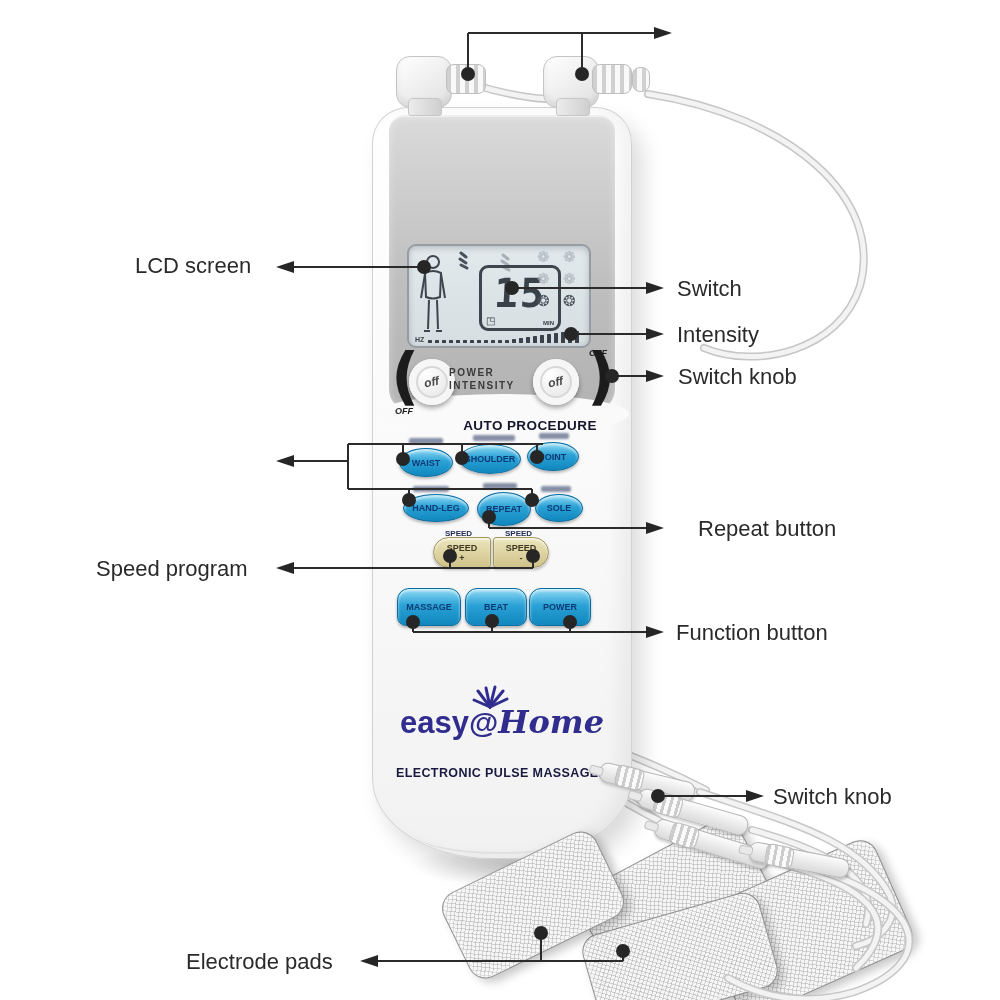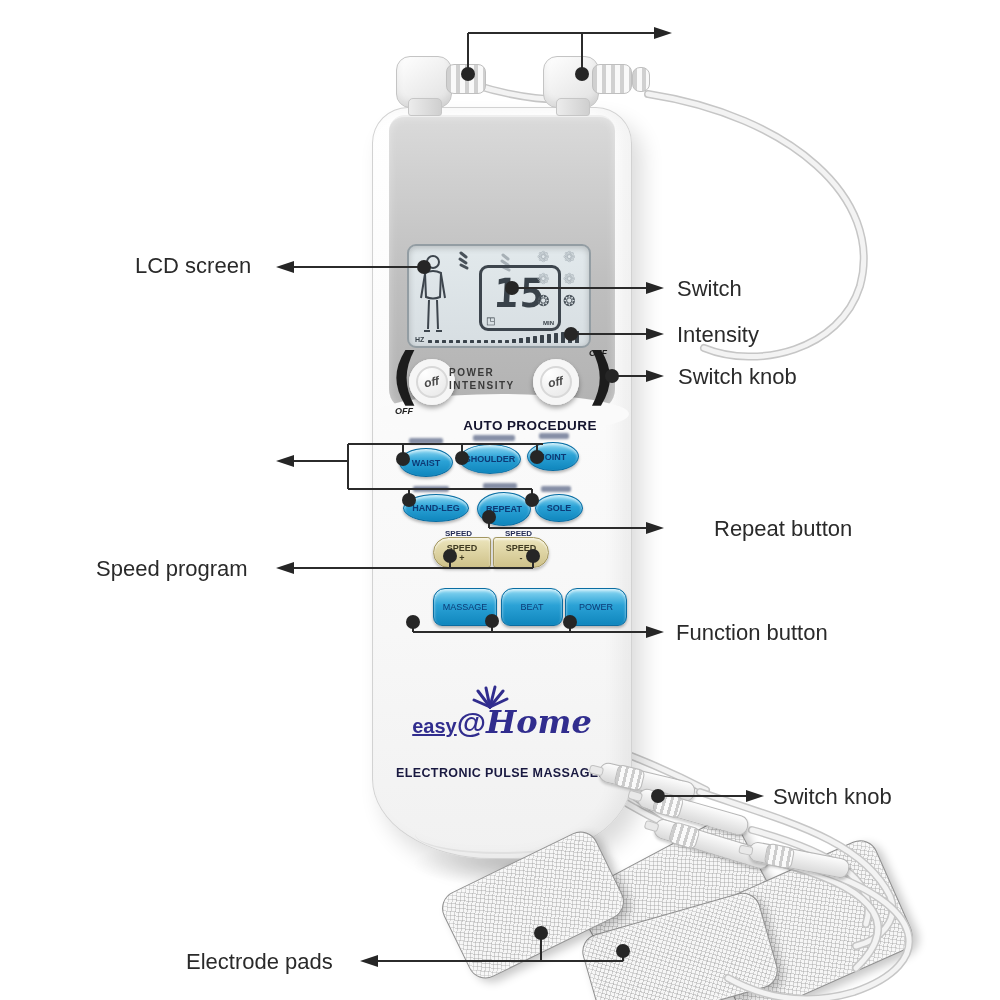--- a/index.html
+++ b/index.html
@@ -71,34 +71,34 @@
         background:linear-gradient(180deg,#8fdaf4 0%,#2ba2d6 45%,#0f86bd 100%);
         border:1px solid #0a6da2;
         box-shadow:inset 0 2px 3px rgba(255,255,255,.65), 0 2px 3px rgba(0,0,0,.28);
         display:flex;align-items:center;justify-content:center;
         font-size:9px;font-weight:bold;color:#0d3a75;}
   .rectbtn{position:absolute;border-radius:12px 12px 9px 9px;
         background:linear-gradient(180deg,#8fdaf4 0%,#2ba2d6 45%,#0f86bd 100%);
         border:1px solid #0a6da2;
         box-shadow:inset 0 2px 3px rgba(255,255,255,.65), 0 2px 3px rgba(0,0,0,.28);
         display:flex;align-items:center;justify-content:center;
-        font-size:9px;font-weight:normal;color:#0d3a75;margin-left:36px;}
+        font-size:9px;font-weight:bold;color:#0d3a75;}
   .speedbtn{position:absolute;background:linear-gradient(180deg,#ece5bc,#cfc28a);
         border:1px solid #a2965f;
         box-shadow:inset 0 2px 2px rgba(255,255,255,.6), 0 2px 3px rgba(0,0,0,.25);
         display:flex;flex-direction:column;align-items:center;justify-content:center;
         font-size:9px;font-weight:bold;color:#3e3920;line-height:10px;z-index:2;}
   .speedbtn.left{border-radius:20px 4px 4px 20px;}
   .speedbtn.right{border-radius:4px 20px 20px 4px;}
   .print{position:absolute;height:6px;background:rgba(17,36,82,.5);filter:blur(.8px);border-radius:2px;}
   .speed-print{position:absolute;font-size:8px;font-weight:bold;color:#232c55;z-index:1;}
 
   
   .logo{position:absolute;left:0;top:595px;width:100%;text-align:center;color:#312d8e;white-space:nowrap;}
-  .logo .easy{font-size:20px;font-weight:bold;letter-spacing:0px;text-decoration:underline;}
+  .logo .easy{font-size:31px;font-weight:bold;letter-spacing:0px;}
   .logo .at{font-size:30px;font-weight:bold;}
   .logo .home{font-size:32px;font-weight:bold;font-style:italic;font-family:"DejaVu Serif", serif;}
   .starburst{position:absolute;left:97px;top:577px;}
   .product-name{position:absolute;left:0;top:658px;width:100%;text-align:center;
         font-size:12.5px;font-weight:bold;color:#191940;letter-spacing:.4px;}
 
   
   .elbow{position:absolute;width:54px;height:50px;border-radius:14px;
         background:linear-gradient(145deg,#ffffff,#e0e0e0);
         border:1px solid #c4c4c4;box-shadow:inset 0 -5px 7px rgba(0,0,0,.08);z-index:6;}
@@ -385,19 +385,19 @@
       <circle cx="541" cy="933" r="7"></circle>
         <circle cx="623" cy="951" r="7"></circle>
       <polygon points="378,955 360,961 378,967"></polygon>
     </g>
   </svg>
 
   <div class="callout-label" style="left:135px;top:253px">LCD screen</div>
   <div class="callout-label" style="left:677px;top:276px">Switch</div>
   <div class="callout-label" style="left:677px;top:322px">Intensity</div>
   <div class="callout-label" style="left:678px;top:364px">Switch knob</div>
-  <div class="callout-label" style="left:714px;top:516px">Repeat button</div>
+  <div class="callout-label" style="left:698px;top:516px">Repeat button</div>
   <div class="callout-label" style="left:96px;top:556px">Speed program</div>
   <div class="callout-label" style="left:676px;top:620px">Function button</div>
   <div class="callout-label" style="left:773px;top:784px">Switch knob</div>
   <div class="callout-label" style="left:186px;top:949px">Electrode pads</div>
 
 </div>
 
 </body></html>

